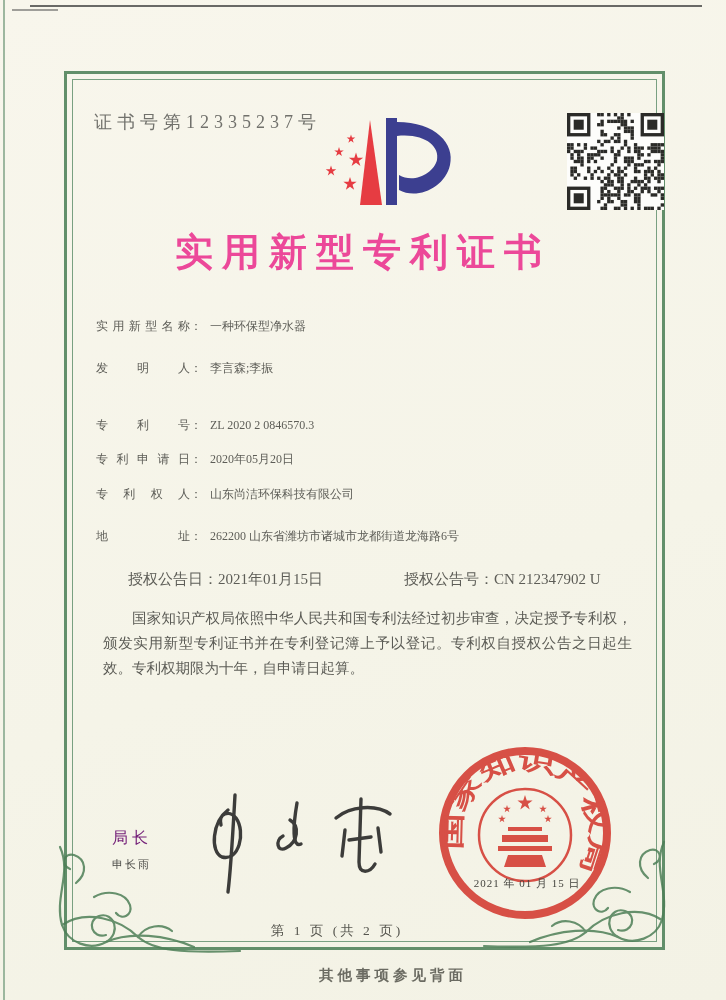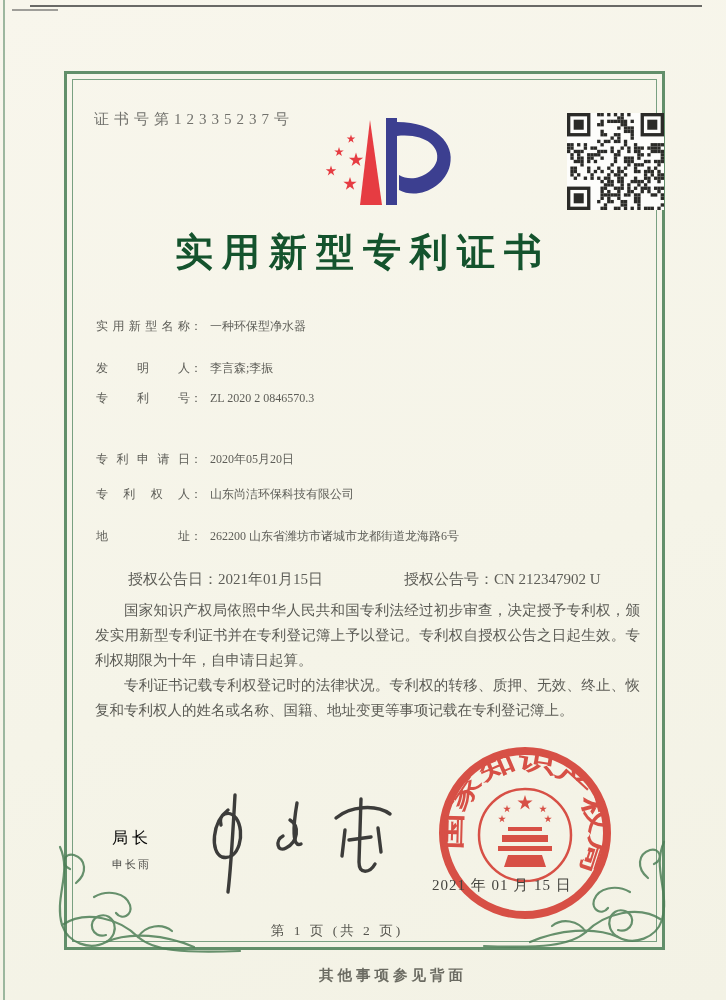--- a/index.html
+++ b/index.html
@@ -10,37 +10,37 @@
     color:#5d5d57;
   }
   .abs{position:absolute;}
   
   .scan-top-line{left:30px;top:5px;width:672px;height:2px;background:#3a3a3a;opacity:.75;}
   .scan-top-dash{left:12px;top:9px;width:46px;height:2px;background:#555;opacity:.55;}
   .scan-left-line{left:3px;top:0;width:2px;height:1000px;background:#86a88c;opacity:.8;}
   
   .frame-outer{left:64px;top:71px;width:601px;height:879px;border:3px solid #628f6a;box-sizing:border-box;}
   .frame-inner{left:72px;top:79px;width:585px;height:863px;border:1px solid #79a081;box-sizing:border-box;}
-  .cert-no{left:94px;top:110px;font-size:15px;letter-spacing:5px;color:#71716c;}
+  .cert-no{left:94px;top:110px;font-size:18px;letter-spacing:5px;color:#71716c;}
   .logo{left:298px;top:110px;}
   .qr{left:567px;top:113px;}
   .title{left:0;top:227px;width:726px;text-align:center;font-size:38px;font-weight:bold;
-         letter-spacing:9px;color:#14532d;}
+         letter-spacing:9px;color:#ec4899;}
   .row{left:96px;font-size:12px;color:#5d5d57;white-space:nowrap;}
   .flabel{display:inline-block;width:94px;text-align:justify;text-align-last:justify;}
   .fvalue{margin-left:8px;}
   .grant-cell{font-size:15px;color:#5d5d57;white-space:nowrap;margin-left:32px;}
   .body-text{left:95px;top:598px;width:545px;font-size:14.5px;line-height:25px;
              color:#5b5b55;text-align:justify;}
-  .body-text p{margin:0;text-indent:2em;}
-  .signer-title{left:112px;top:828px;font-size:16px;letter-spacing:4px;color:#000000;}
+  .body-text p{margin:8px;text-indent:2em;}
+  .signer-title{left:112px;top:828px;font-size:16px;letter-spacing:4px;color:#701a75;}
   .signer-name{left:112px;top:857px;font-size:11px;letter-spacing:2px;color:#4a4a46;}
   .signature{left:198px;top:790px;}
   .seal{left:430px;top:745px;opacity:.93;}
-  .seal-date{left:432px;top:876px;width:190px;font-size:15px;
+  .seal-date{left:432px;top:876px;width:190px;text-align:center;font-size:11px;
              letter-spacing:1px;color:#44443f;}
   .page-footer{left:0;top:922px;width:674px;text-align:center;font-size:13.5px;
                letter-spacing:3px;color:#56564f;}
   .back-note{left:60px;top:966px;width:666px;text-align:center;font-size:14.5px;
              letter-spacing:4px;color:#6b6b62;font-weight:bold;}
   .fl-br{transform:scaleX(-1);}
 </style>
 </head>
 <body>
 
@@ -375,21 +375,21 @@
   </svg>
 
   <div class="abs title">实用新型专利证书</div>
 
   <div class="abs row" style="top:318px">
     <span class="flabel">实用新型名称</span><span>：</span><span class="fvalue">一种环保型净水器</span>
   </div>
   <div class="abs row" style="top:360px">
     <span class="flabel">发明人</span><span>：</span><span class="fvalue">李言森;李振</span>
   </div>
-  <div class="abs row" style="top:390px">
+  <div class="abs row" style="top:417px">
     <span class="flabel">专利号</span><span>：</span><span class="fvalue">ZL 2020 2 0846570.3</span>
   </div>
   <div class="abs row" style="top:451px">
     <span class="flabel">专利申请日</span><span>：</span><span class="fvalue">2020年05月20日</span>
   </div>
   <div class="abs row" style="top:486px">
     <span class="flabel">专利权人</span><span>：</span><span class="fvalue">山东尚洁环保科技有限公司</span>
   </div>
   <div class="abs row" style="top:528px">
     <span class="flabel">地址</span><span>：</span><span class="fvalue">262200 山东省潍坊市诸城市龙都街道龙海路6号</span>
@@ -397,21 +397,20 @@
 
   <div class="abs grant-cell" style="left:96px;top:570px">
     <span>授权公告日</span><span>：</span><span>2021年01月15日</span>
   </div>
   <div class="abs grant-cell" style="left:372px;top:570px">
     <span>授权公告号</span><span>：</span><span>CN 212347902 U</span>
   </div>
 
   <div class="abs body-text">
     <p>国家知识产权局依照中华人民共和国专利法经过初步审查，决定授予专利权，颁发实用新型专利证书并在专利登记簿上予以登记。专利权自授权公告之日起生效。专利权期限为十年，自申请日起算。</p>
-    <p>专利证书记载专利权登记时的法律状况。专利权的转移、质押、无效、终止、恢复和专利权人的姓名或名称、国籍、地址变更等事项记载在专利登记簿上。</p>
   </div>
 
   <div class="abs signer-title">局长</div>
   <div class="abs signer-name">申长雨</div>
 
   <svg class="abs signature" width="210" height="105" viewBox="0 0 210 105">
     <g stroke="#3c3c3a" stroke-width="3.4" fill="none" stroke-linecap="round" stroke-linejoin="round">
       <path d="M30,20 C14,32 12,62 24,67 C41,72 48,42 38,28 C31,19 20,24 23,35"></path>
       <path d="M37,5 C35,40 33,78 30,102"></path>
       <path d="M92,30 C102,36 100,52 88,58 C79,63 77,50 85,46"></path>

